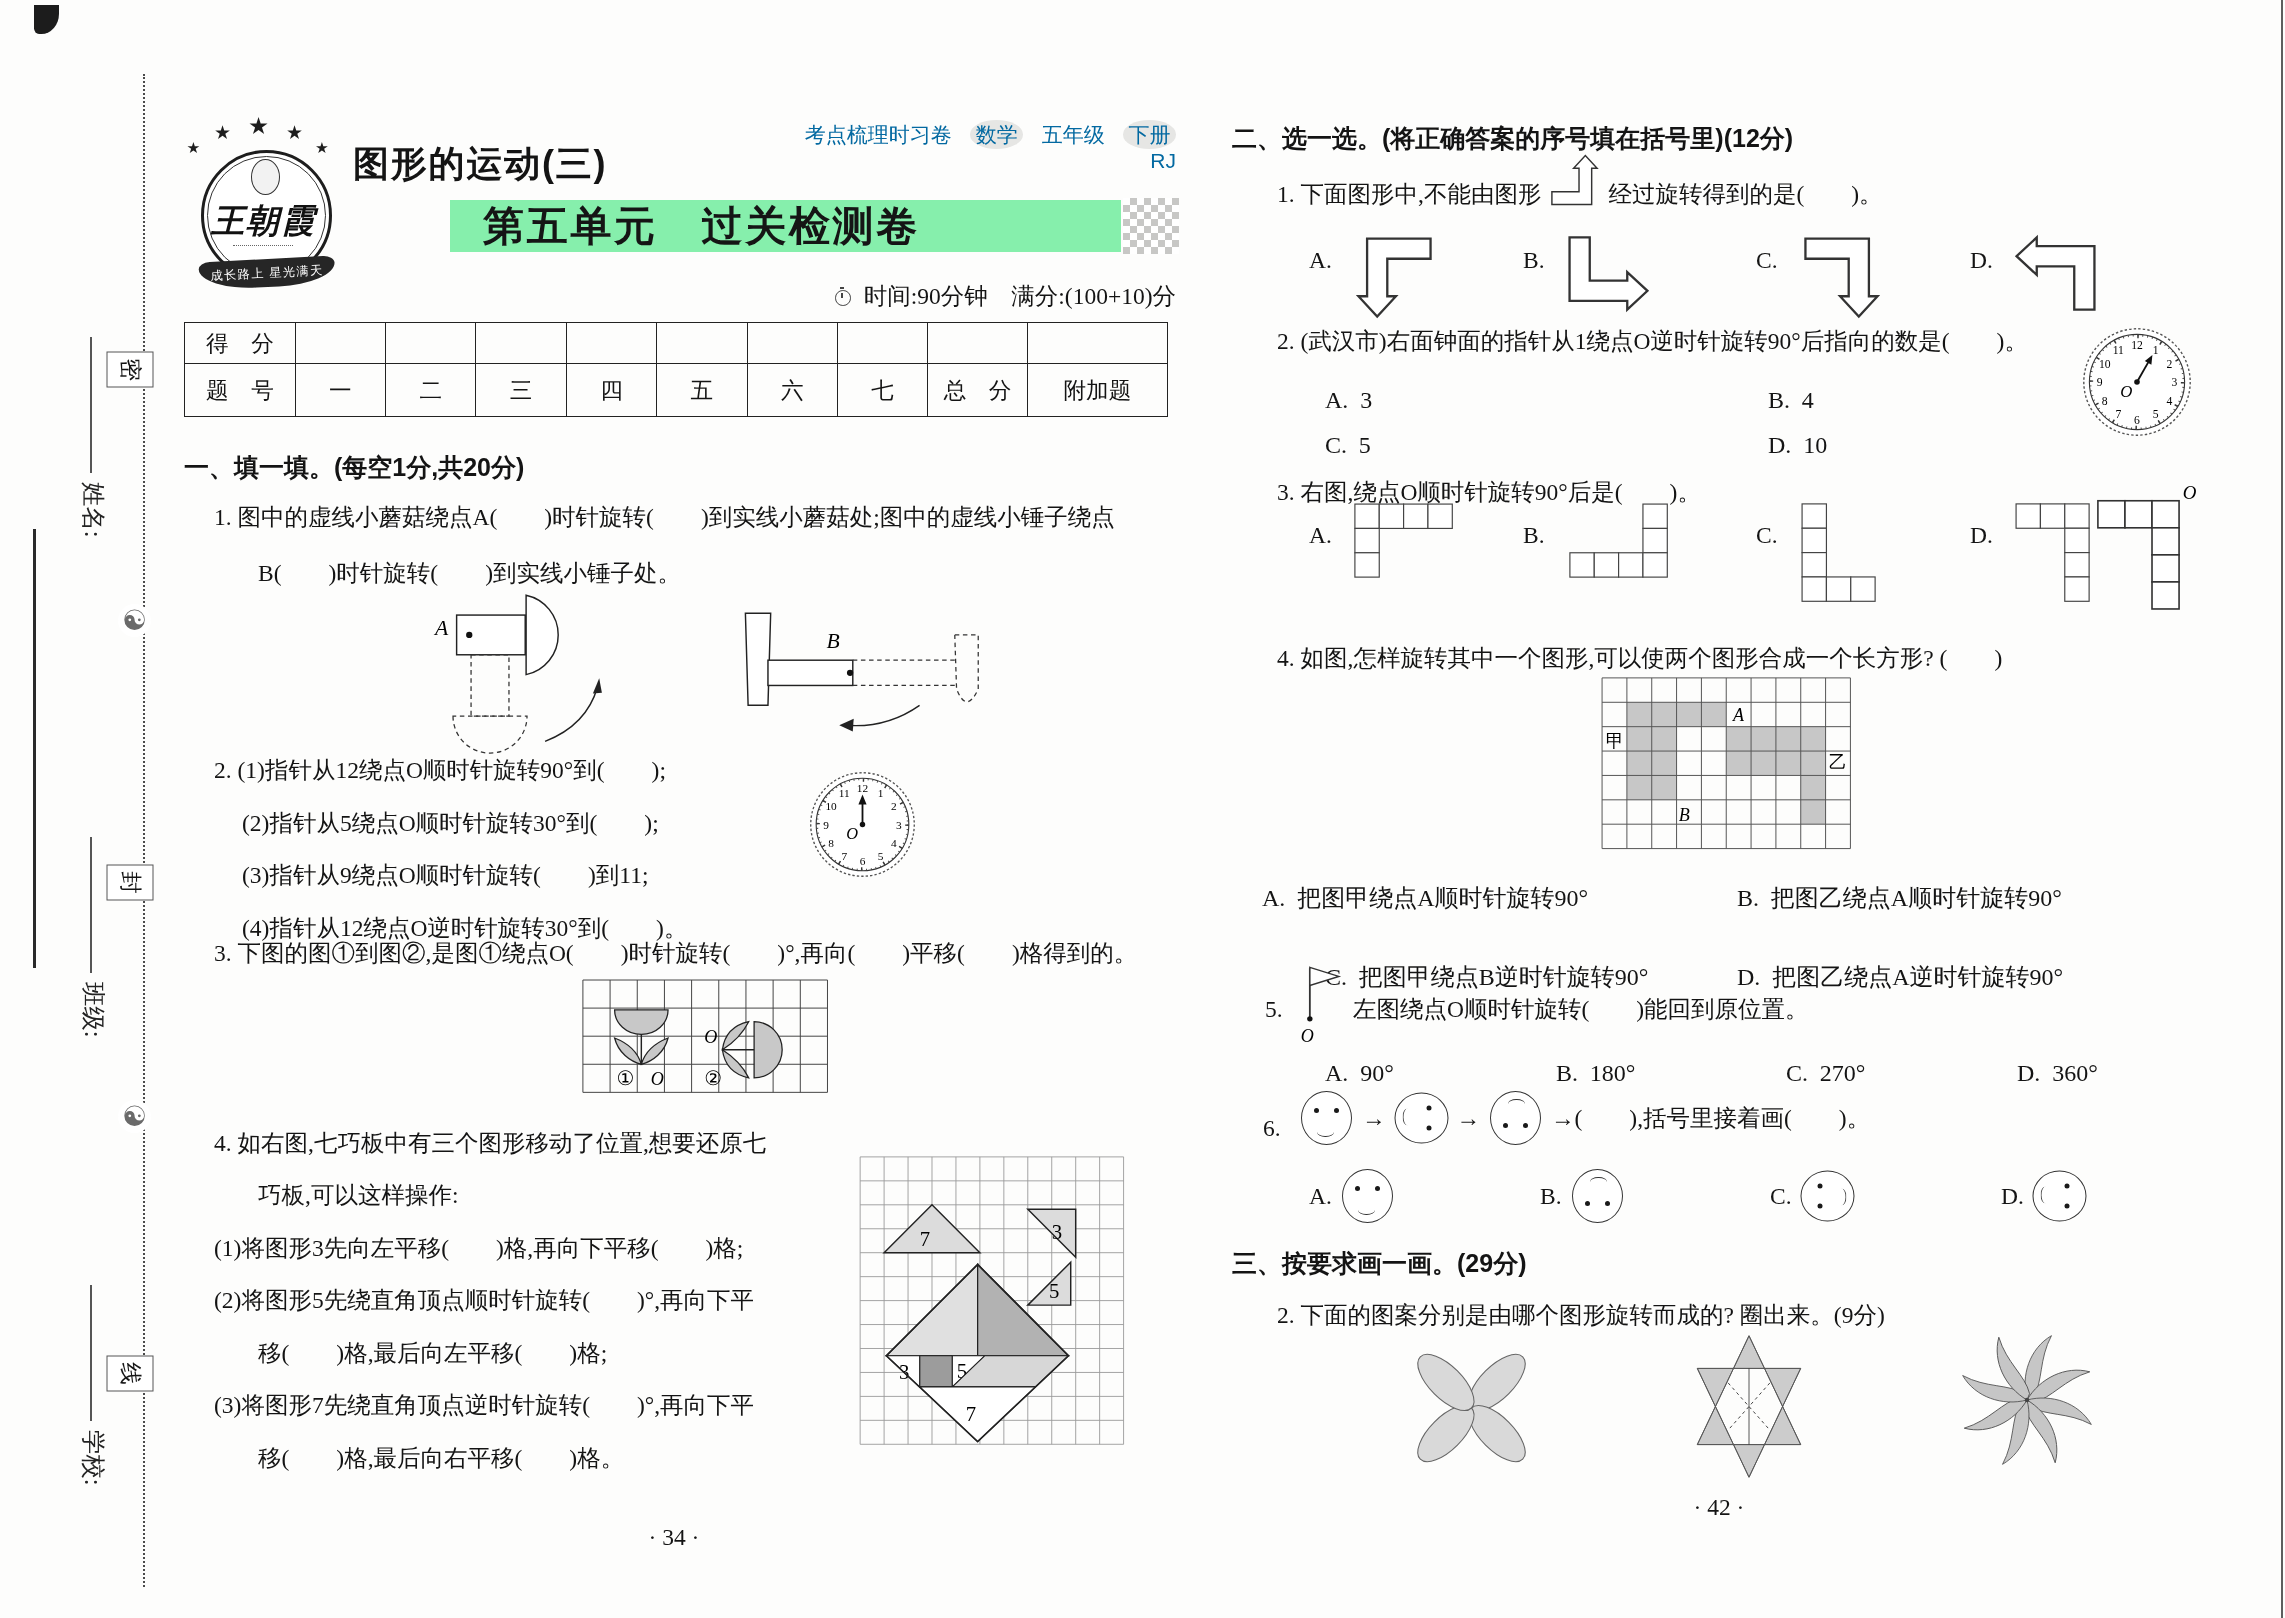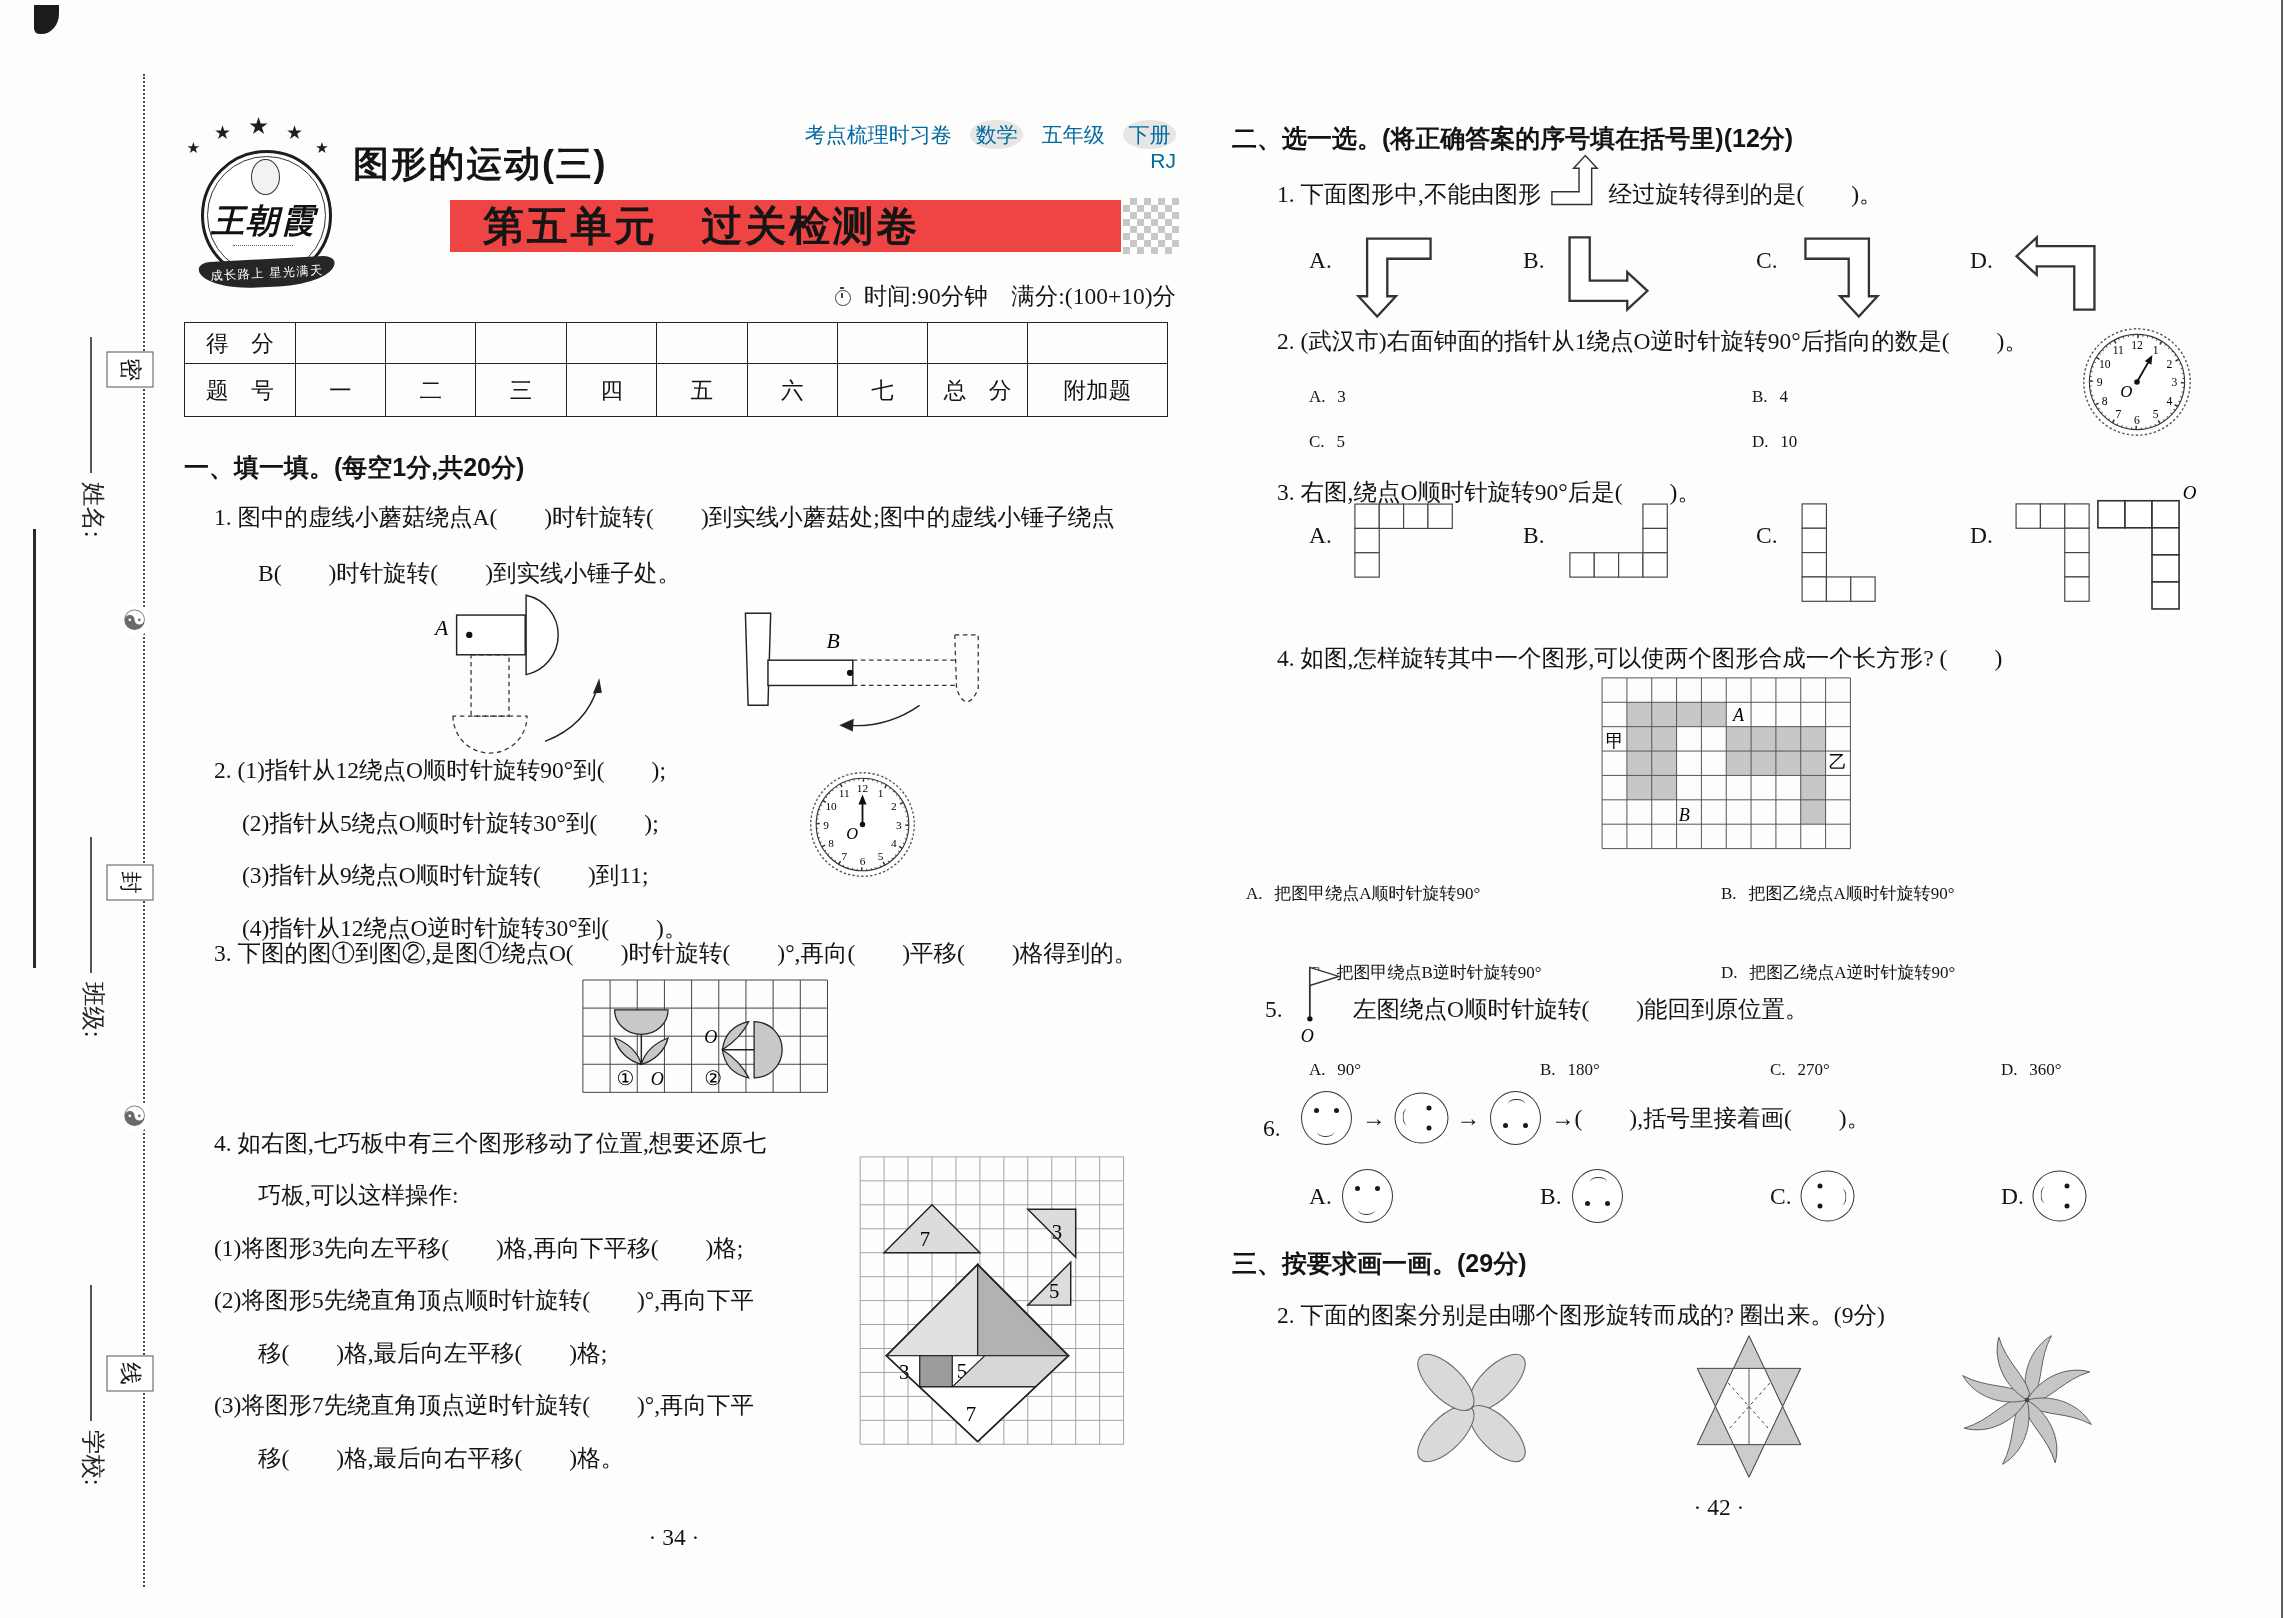--- a/index.html
+++ b/index.html
@@ -28,21 +28,21 @@
   .logo .ring2{position:absolute;left:2.7px;top:2.7px;right:2.7px;bottom:2.7px;border:1.3px solid #333;border-radius:50%;}
   .logo .oval{position:absolute;left:70px;top:47px;width:27px;height:34px;border:1.4px solid #333;border-radius:50%;background:#f2f2f2;}
   .logo .brand{position:absolute;left:23.5px;top:87px;width:118px;text-align:center;font-size:33px;font-weight:bold;
                font-style:italic;letter-spacing:1.8px;color:#111;}
   .logo .sub{position:absolute;left:52px;top:128px;width:60px;border-bottom:1.8px dotted #666;height:4.5px;}
   .logo .ribbon{position:absolute;left:18px;top:147px;width:136px;height:28px;background:#262626;color:#fff;
         font-size:12.2px;letter-spacing:1.4px;display:flex;align-items:center;justify-content:center;
         border-radius:10% 10% 50% 50%/30% 30% 90% 90%;transform:rotate(-3deg);}
   .heart{position:absolute;left:528px;top:186px;font-size:52px;color:#d7d7d5;transform:rotate(-14deg);}
   
-  .banner{position:absolute;left:450px;top:200px;width:671px;height:52px;background:#ef4444;
+  .banner{position:absolute;left:450px;top:200px;width:671px;height:52px;background:#86efac;
           display:flex;align-items:center;padding-left:33px;box-sizing:border-box;}
   .banner span{font-size:41px;letter-spacing:2.7px;color:#151515;}
   .checker{position:absolute;left:1123px;top:198px;width:56px;height:56px;
      background-image:conic-gradient(#c7c7c5 25%,#fff 25% 50%,#c7c7c5 50% 75%,#fff 75%);
      background-size:14px 14px;}
   .meta{position:absolute;left:751px;top:121px;width:425px;text-align:right;
         font-family:"Liberation Sans","DejaVu Sans",sans-serif;font-size:21px;color:#0369a1;}
   .meta .pill{background:#e6e6e4;border-radius:50%;padding:2.7px 5.4px;}
   .meta span{margin-left:12.7px;}
   .exam{position:absolute;left:724px;top:280px;width:452px;text-align:right;font-size:23.5px;}
@@ -55,21 +55,21 @@
   .score-table td{border:1.5px solid #222;font-size:22.6px;text-align:center;padding:0;}
   .score-table tr:nth-child(1) td{height:40px;}
   .score-table tr:nth-child(2) td{height:52px;}
   
   .face{width:49px;height:52px;border:1.6px solid #333;border-radius:50%;position:relative;background:#fff;flex:none;}
   .face .e{position:absolute;width:5px;height:5px;background:#1a1a1a;border-radius:50%;top:16.3px;}
   .face .e.l{left:11.8px;} .face .e.r{right:11.8px;}
   .face .m{position:absolute;left:15.4px;bottom:7.2px;width:16.3px;height:9px;border-bottom:1.8px solid #333;border-radius:50%;}
   .r90{transform:rotate(90deg);} .r180{transform:rotate(180deg);} .r270{transform:rotate(270deg);}
   .frow{position:absolute;display:flex;align-items:center;gap:10px;font-size:23.5px;}
-  .optline{position:absolute;font-size:17px;white-space:nowrap;}
+  .optline{position:absolute;font-size:24px;white-space:nowrap;margin-left:16px;}
   .optline b{font-weight:normal;margin-right:11.8px;}
   .sy{transform:scaleY(-1);}
   .rn90{transform:rotate(-90deg);}
 </style>
 </head>
 <body>
 
 <div id="root">
 
   <div class="dotline"></div>

